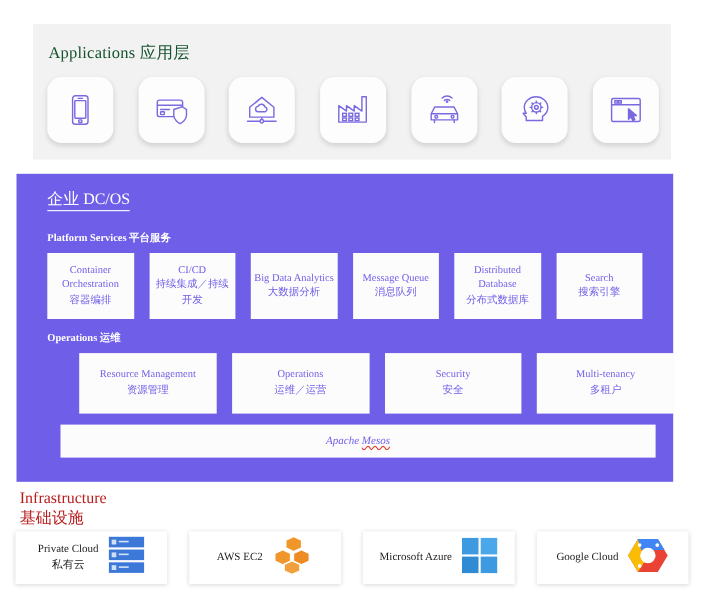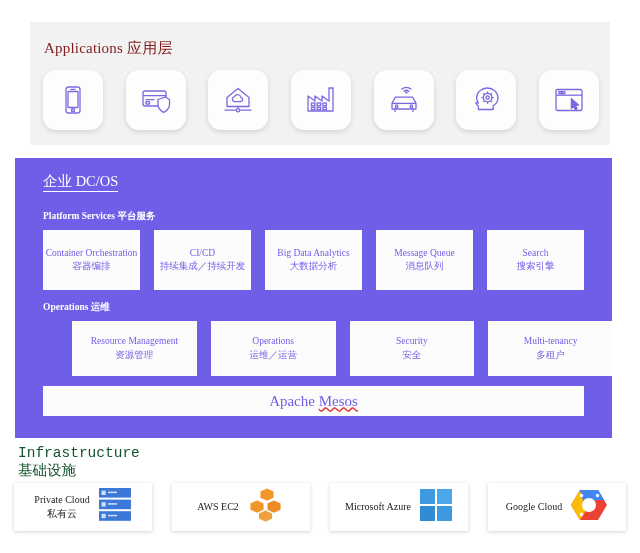--- a/index.html
+++ b/index.html
@@ -22,21 +22,21 @@
     top: 22px;
     width: 580px;
     height: 123px;
     background: #f2f2f2;
   }
   .apps-title {
     position: absolute;
     left: 14px;
     top: 17px;
     font-size: 15px;
-    color: #7f1d1d;
+    color: #14532d;
     letter-spacing: .2px;
     white-space: nowrap;
   }
   .apps-row {
     position: absolute;
     left: 13px;
     top: 48px;
     width: 556px;
     display: flex;
     justify-content: space-between;
@@ -102,46 +102,46 @@
     justify-content: center;
     text-align: center;
     color: #6f5fe8;
     font-size: 9.5px;
     line-height: 1.38;
     padding: 0 2px;
     box-sizing: border-box;
   }
   .mesos-bar {
     position: absolute;
-    left: 28px;
+    left: 40px;
     top: 228px;
     width: 541px;
     height: 30px;
     background: #fdfcfc;
     display: flex;
     align-items: center;
     justify-content: center;
     color: #6f5fe8;
-    font-size: 15px;
+    font-size: 10px;
     box-sizing: border-box;
+    font-style: italic;
   }
   .misspell {
     text-decoration: underline wavy #e23b2e;
     text-decoration-skip-ink: none;
   }
 
   
   .infra-title {
     position: absolute;
     left: 18px;
     top: 444px;
     font-size: 14.5px;
-    color: #14532d;
+    color: #b91c1c;
     line-height: 1.25;
-    font-family: Liberation Mono, monospace;
   }
   .infra-row {
     position: absolute;
     left: 14px;
     top: 483px;
     width: 612px;
     display: flex;
     gap: 20px;
   }
   .infra-card {
@@ -283,20 +283,23 @@
       <span><span>Container Orchestration</span><br><span>容器编排</span></span>
     </div>
     <div class="svc-card">
       <span><span>CI/CD</span><br><span>持续集成／持续开发</span></span>
     </div>
     <div class="svc-card">
       <span><span>Big Data Analytics</span><br><span>大数据分析</span></span>
     </div>
     <div class="svc-card">
       <span><span>Message Queue</span><br><span>消息队列</span></span>
+    </div>
+    <div class="svc-card">
+      <span><span>Distributed Database</span><br><span>分布式数据库</span></span>
     </div>
     <div class="svc-card">
       <span><span>Search</span><br><span>搜索引擎</span></span>
     </div>
   </div>
 
   <div class="section-label label-operations">Operations 运维</div>
 
   <div class="card-row row-operations">
     <div class="svc-card">

